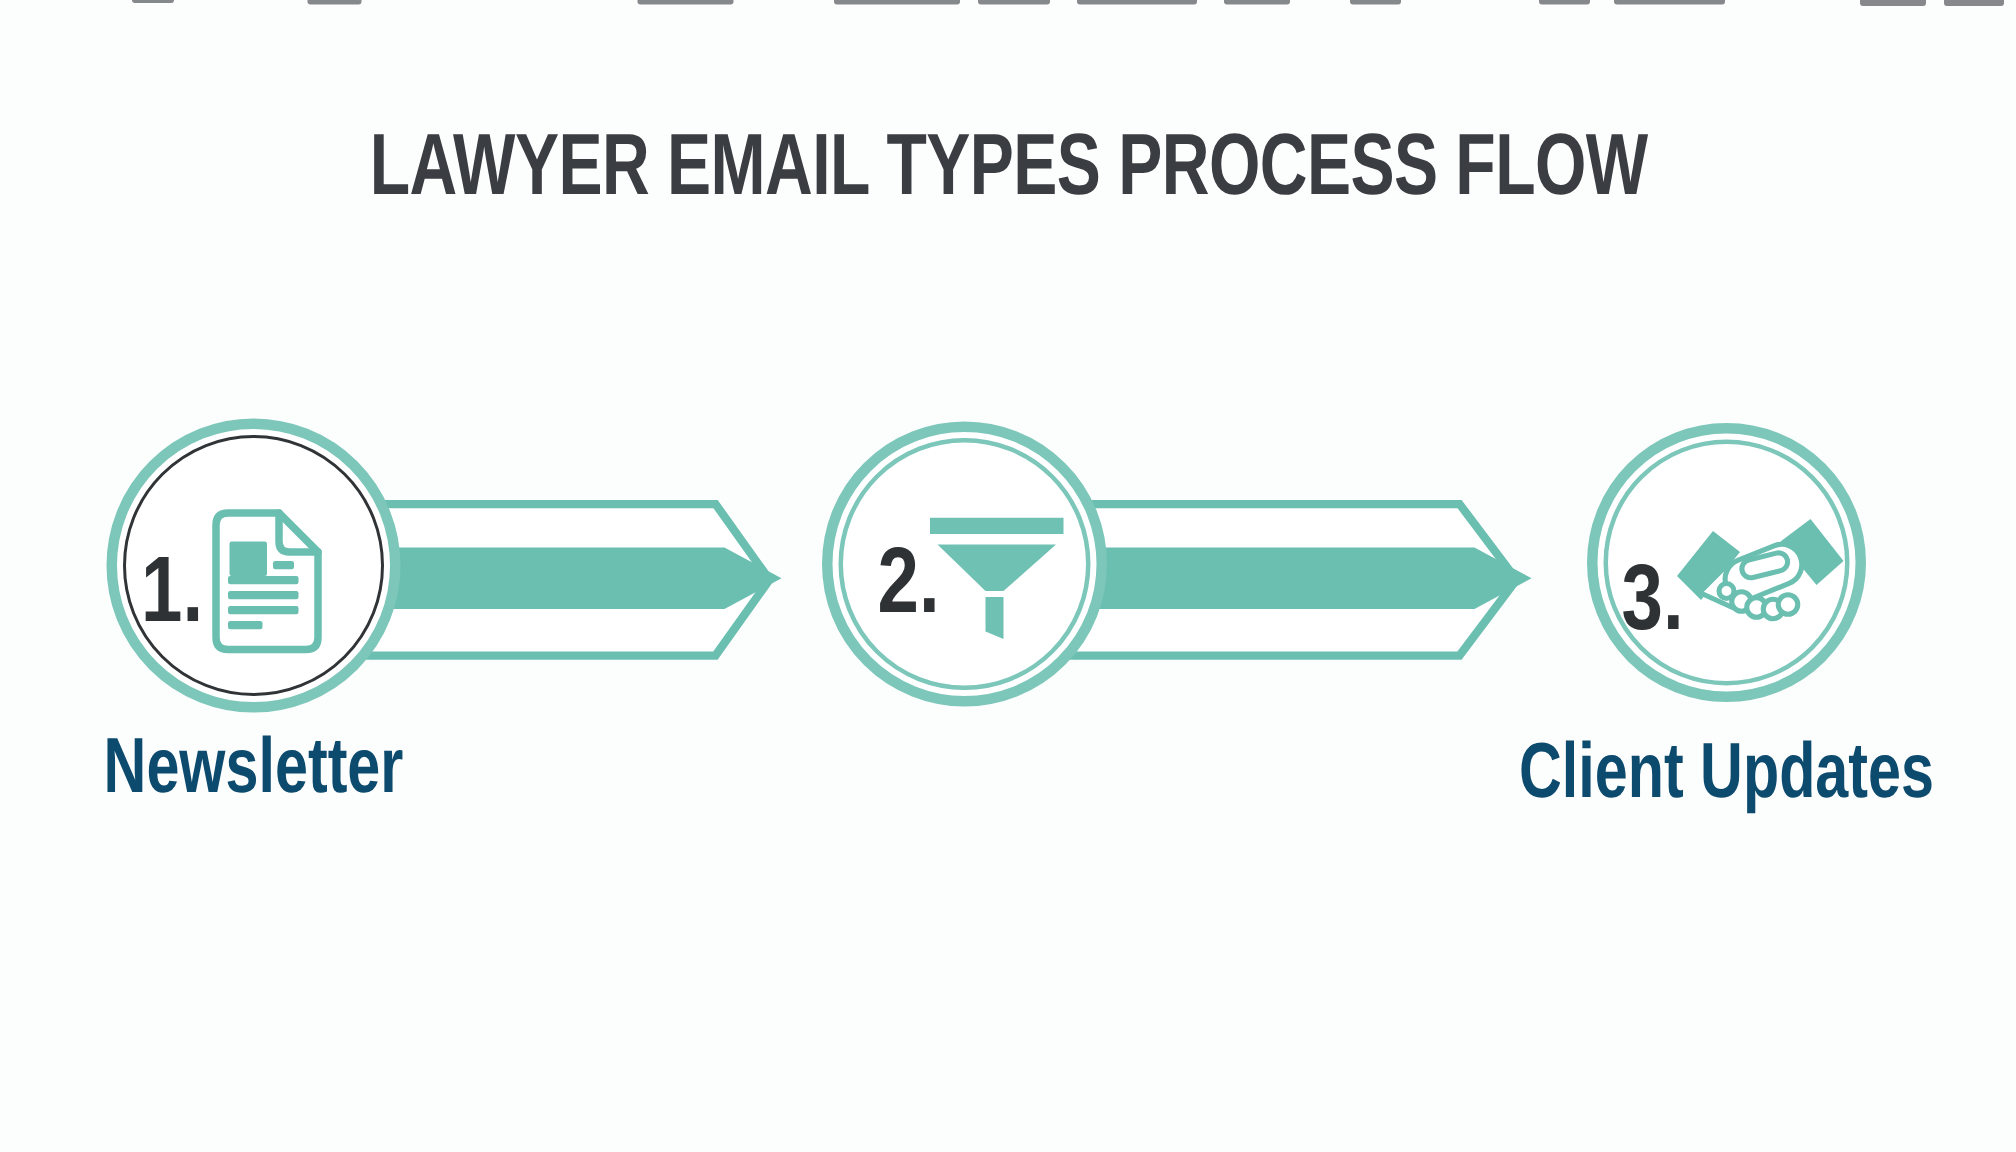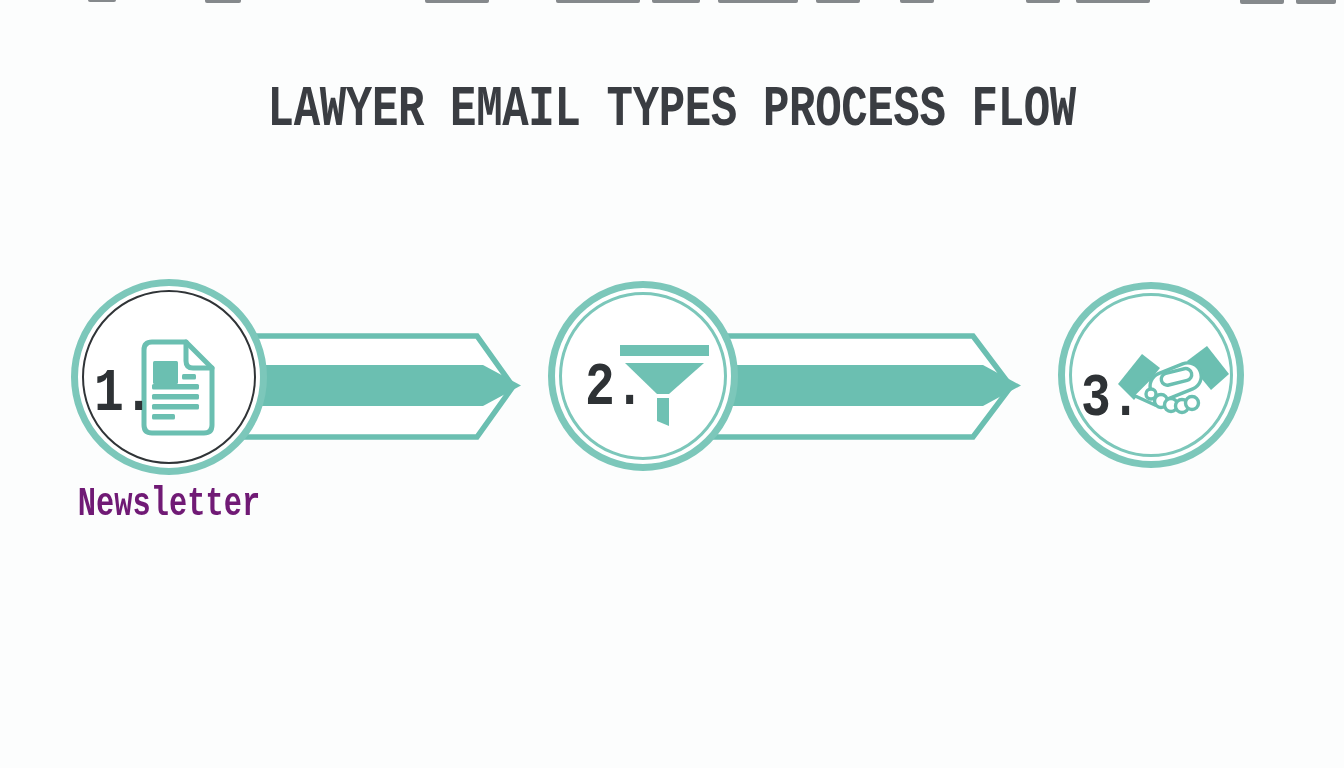--- a/index.html
+++ b/index.html
@@ -1,19 +1,19 @@
 <!DOCTYPE html>
 <html><head>
 <meta charset="utf-8">
 <style>
   html,body { margin:0; padding:0; background:#fcfdfd; }
   .canvas {
     position:relative; width:1344px; height:768px; overflow:hidden;
     background:#fcfdfd;
-    font-family:Liberation Mono, monospace;
+    font-family:Liberation Sans, sans-serif;
   }
   .condense { display:inline-block; transform:scaleX(0.76); transform-origin:50% 50%; white-space:nowrap; }
   .condense-num { display:inline-block; transform:scaleX(0.8); transform-origin:0 50%; }
 
   .title {
     position:absolute; left:0; right:0; top:78px; margin:0; z-index:3;
     text-align:center; font-size:58px; font-weight:700;
     color:#3a3d42; letter-spacing:-0.5px; line-height:1.1;
   }
 
@@ -48,21 +48,21 @@
   #step2 .num { left:30px; top:69px; }
   #step3 .num { left:16px; top:79px; }
 
   .icon { position:absolute; z-index:1; }
   #step1 .icon { left:63px; top:53px; }
   #step2 .icon { left:65px; top:57px; }
   #step3 .icon { left:53px; top:57px; }
 
   .label {
     position:absolute; top:206px; left:50%; transform:translateX(-50%);
-    font-size:40px; font-weight:700; color:#701a75; white-space:nowrap; line-height:1;
+    font-size:52px; font-weight:700; color:#0c4a6e; white-space:nowrap; line-height:1;
   }
 </style>
 </head>
 <body>
 
 <div class="canvas">
 
   <div class="top-artifacts">
       <div class="top-dash" style="left: 88px; width: 28px; height: 2px;"></div>
       <div class="top-dash" style="left: 205px; width: 36px; height: 3px;"></div>
@@ -150,15 +150,18 @@
           <rect x="31" y="22" width="53" height="27" rx="13.5" transform="rotate(-22 57 35)"></rect>
           <circle cx="33" cy="48" r="5"></circle>
           <circle cx="43" cy="55" r="6.5"></circle>
           <circle cx="53" cy="59" r="6.5"></circle>
           <circle cx="64" cy="60" r="6.5"></circle>
           <circle cx="74" cy="57" r="6.5"></circle>
           <rect x="43" y="25" width="31" height="12" rx="6" transform="rotate(-14 58 31)"></rect>
         </g>
       </svg>
     </div>
+    <div class="label">
+      <span class="condense">Client Updates</span>
+    </div>
   </div>
 
 </div>
 
 </body></html>

